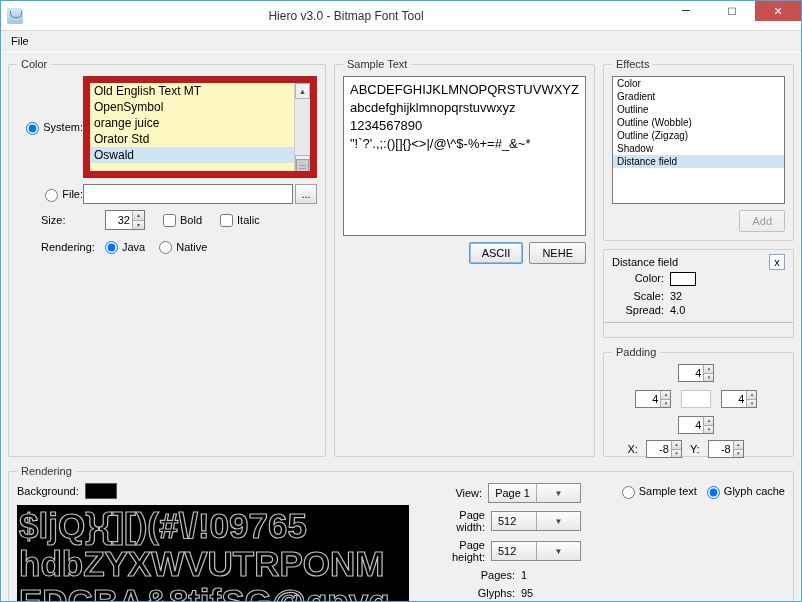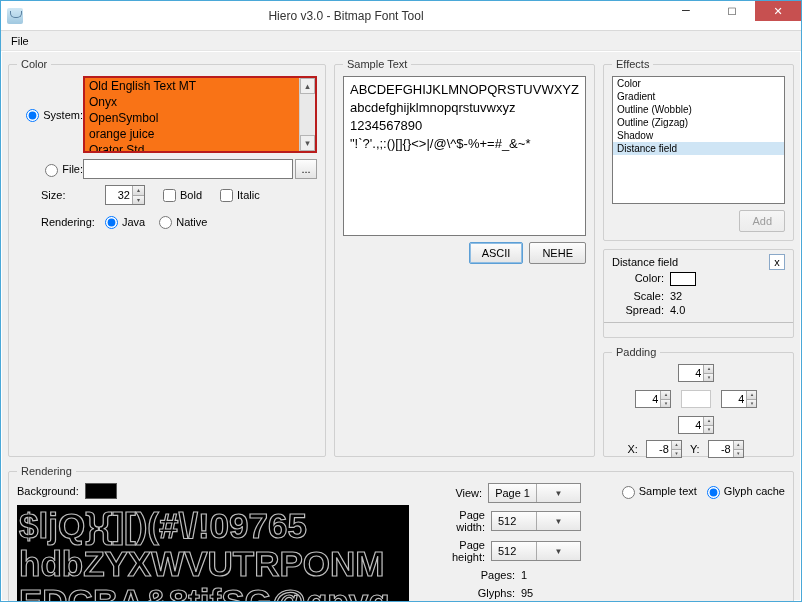--- a/index.html
+++ b/index.html
@@ -80,22 +80,22 @@
   .effects-box{ flex:1; }
 
   .row2 { display:flex; gap:8px; margin-top:8px; }
   .rendering-box { flex:1; }
 
   
   .font-grid { display:grid; grid-template-columns: 66px 1fr; row-gap:6px; align-items:center; }
   .radio { display:flex; align-items:center; gap:4px;  justify-content:flex-end;}
   .radio input { margin:0; position:relative; top:1px;}
   .fontlist-wrap {
-    border:2px solid #b91c1c; background:#f97316;
-    height: 77px; overflow:hidden;
+    border:7px solid #b91c1c; background:#fef9c3;
+    height: 102px; overflow:hidden;
     position:relative; display:flex;
   }
   .fontlist {
     flex:1; overflow:hidden;
   }
   .fontlist div { padding:1px 4px; white-space:nowrap; font-size:12px;}
   .fontlist .sel { background:#cfe5f5; }
   .scrollbar {
     width:16px; background:#e9e9e9; border-left:1px solid #cfcfcf;
     display:flex; flex-direction:column;
@@ -237,21 +237,20 @@
     <fieldset class="font-box">
       <legend>Color</legend>
       <div class="font-grid">
         <label class="radio">
           <input type="radio" name="src" checked="" style="">
             <span>System:</span>
         </label>
         <div class="fontlist-wrap">
           <div class="fontlist" id="fontlist">
               <div>Old English Text MT</div>
-              <div>Onyx</div>
               <div>OpenSymbol</div>
               <div>orange juice</div>
               <div>Orator Std</div>
               <div class="sel">Oswald</div>
             </div>
           <div class="scrollbar">
             <div class="sb-btn">▴</div>
             <div class="sb-track">
                 <div class="sb-thumb">
                   <div class="grip"></div>
@@ -316,20 +315,21 @@
         <div class="btn">NEHE</div>
       </div>
     </fieldset>
 
     <div style="flex:1; display:flex; flex-direction:column; gap:8px;">
       <fieldset class="effects-box">
         <legend>Effects</legend>
         <div class="eff-list" id="efflist">
             <div>Color</div>
             <div>Gradient</div>
+            <div>Outline</div>
             <div>Outline (Wobble)</div>
             <div>Outline (Zigzag)</div>
             <div>Shadow</div>
             <div class="sel">Distance field</div>
           </div>
         <div style="display:flex;justify-content:flex-end;margin-top:6px">
           <div class="btn disabled">Add</div>
         </div>
       </fieldset>
 

